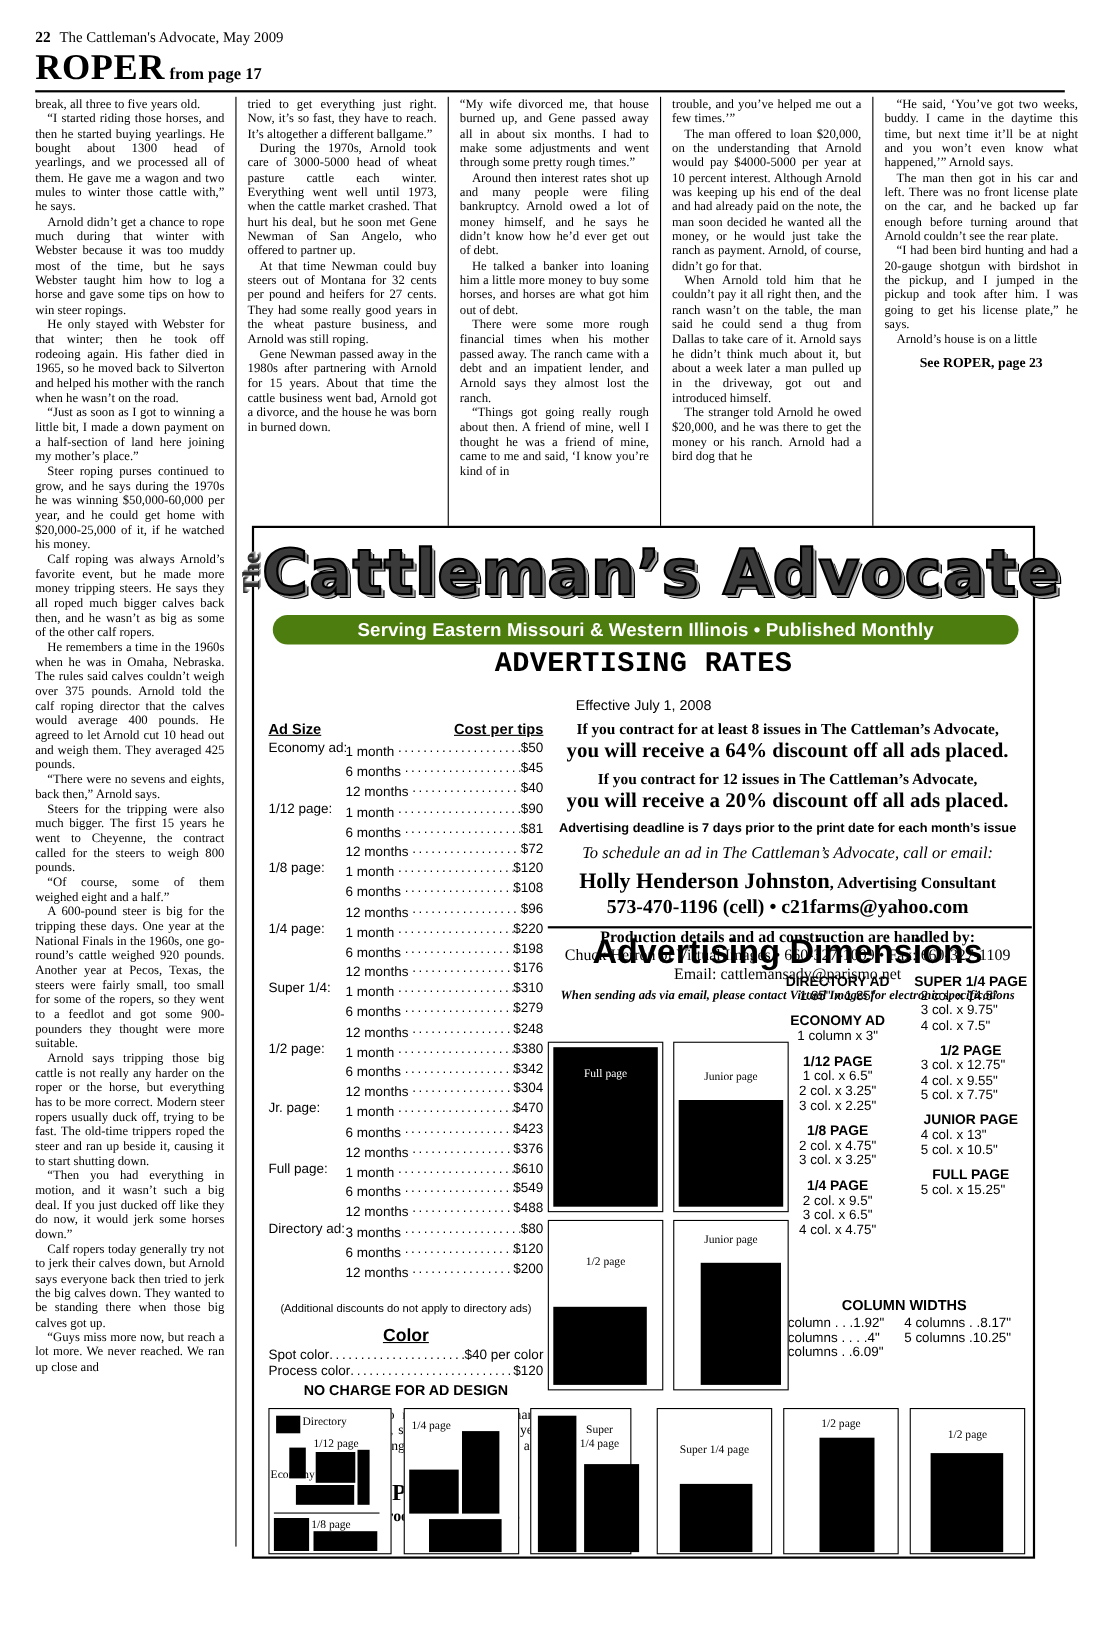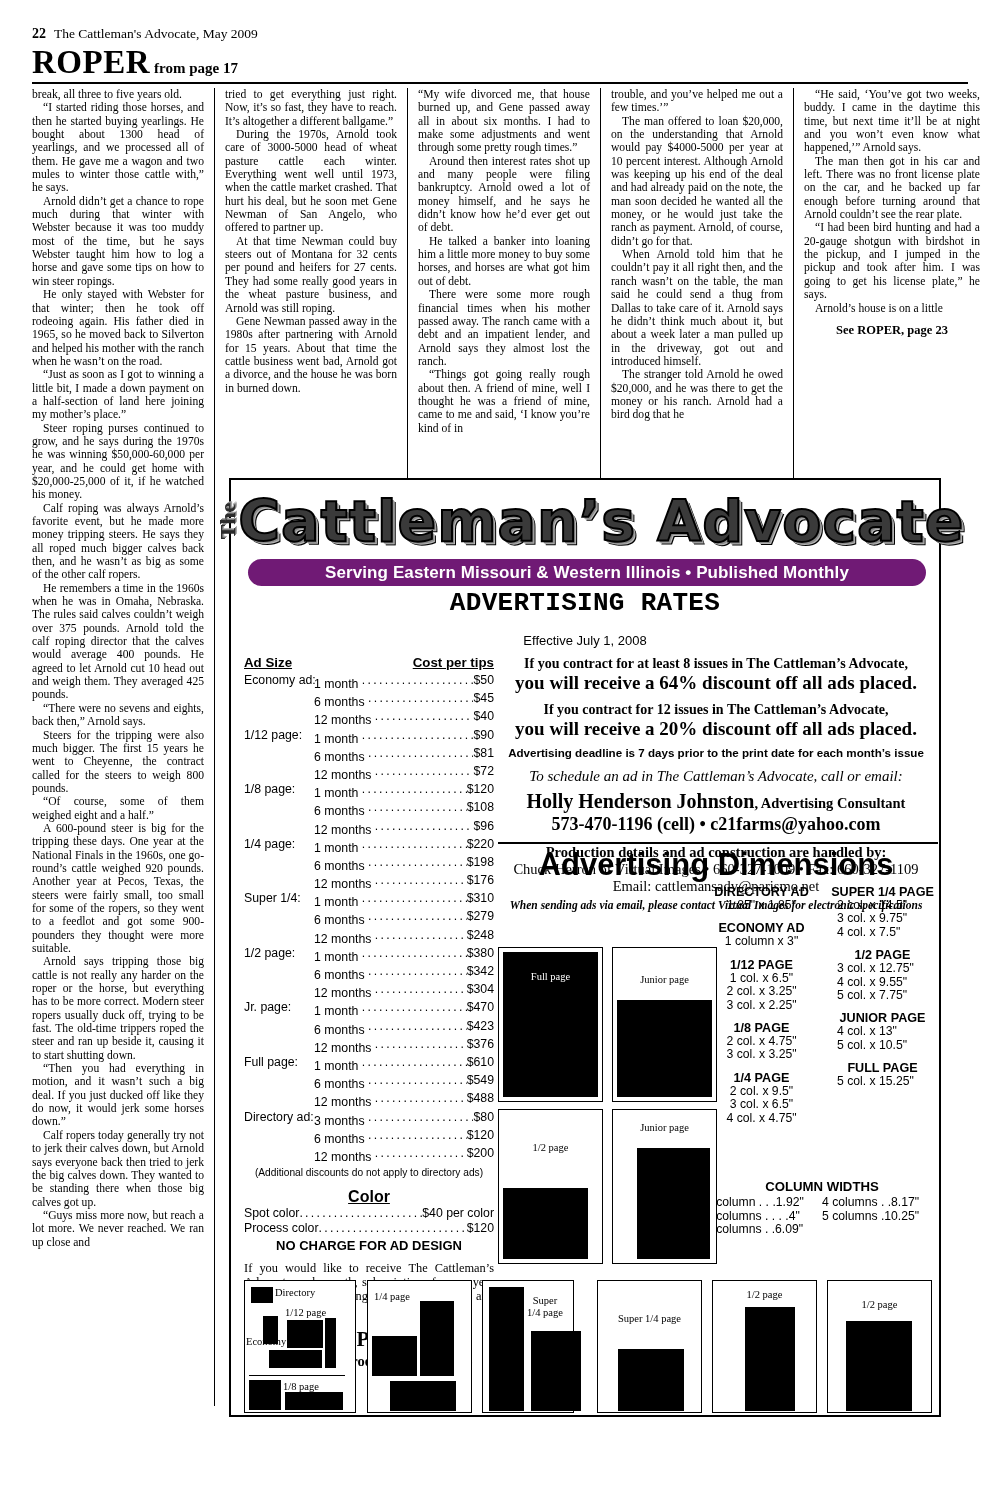--- a/index.html
+++ b/index.html
@@ -79,21 +79,21 @@
     font-family:"DejaVu Sans", sans-serif;
     font-weight:bold; font-size:57px; line-height:60px;
     letter-spacing:1px;
     color:#3a3a3a;
     -webkit-text-stroke:2px #000;
     text-shadow: 2px 2px 0 #8a8a8a, 3px 3px 0 #b5b5b5, 4px 4px 0 #000;
     white-space:nowrap;
   }
   .tagline {
     position:absolute; left:12px; top:74px; width:678px; height:27px;
-    background:#701a75; border-radius:14px;
+    background:#4d7c0f; border-radius:14px;
     display:flex; align-items:center; justify-content:center;
   }
   .tagline span {
     color:#fff; font-weight:bold; font-size:17px;
     font-family:"Liberation Sans", sans-serif; letter-spacing:.1px;
   }
 
   .rates-title {
     position:absolute; left:0; top:103px; width:100%;
     text-align:center; font-weight:bold; font-size:26px;
@@ -116,21 +116,21 @@
   .rates-head b { text-decoration:underline; font-size:13.3px; }
   .rate-row { display:flex; line-height:14.6px; white-space:nowrap; }
   .rate-row .lbl  { width:70px; flex:0 0 70px; }
   .rate-row .term { flex:1 1 auto; position:relative; overflow:hidden; }
   .rate-row .term .leader {
     display:inline-block; overflow:hidden; white-space:nowrap;
     letter-spacing:2.3px; color:#000;
   }
   .rate-row .amt { flex:0 0 auto; text-align:right; }
   .rates-note {
-    font-size:10.2px; text-align:center; margin-top:3px;
+    font-size:10.2px; text-align:center; margin-top:21px;
   }
 
   .color-head {
     text-align:center; font-weight:bold; font-size:16px;
     text-decoration:underline; margin-top:10px;
     font-family:"Liberation Sans", sans-serif;
   }
   .color-row { display:flex; line-height:15px; font-size:12.3px; }
   .color-row .lbl { flex:0 0 auto; }
   .color-row .leader { flex:1 1 auto; overflow:hidden; white-space:nowrap; letter-spacing:2.3px; }

